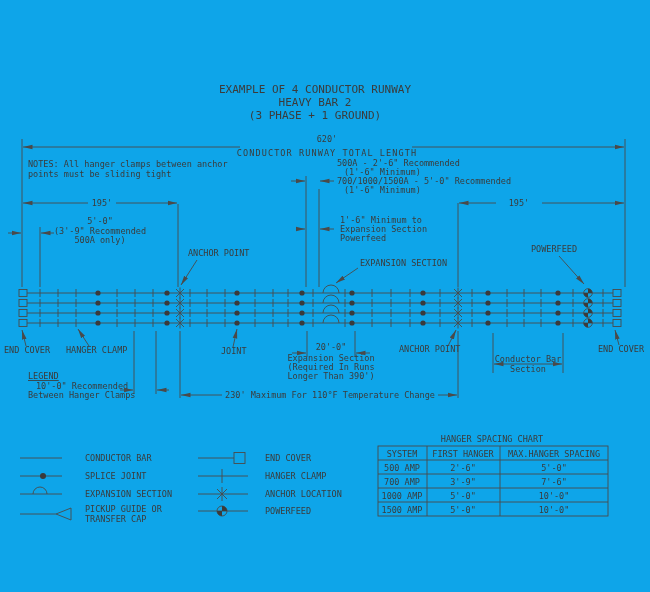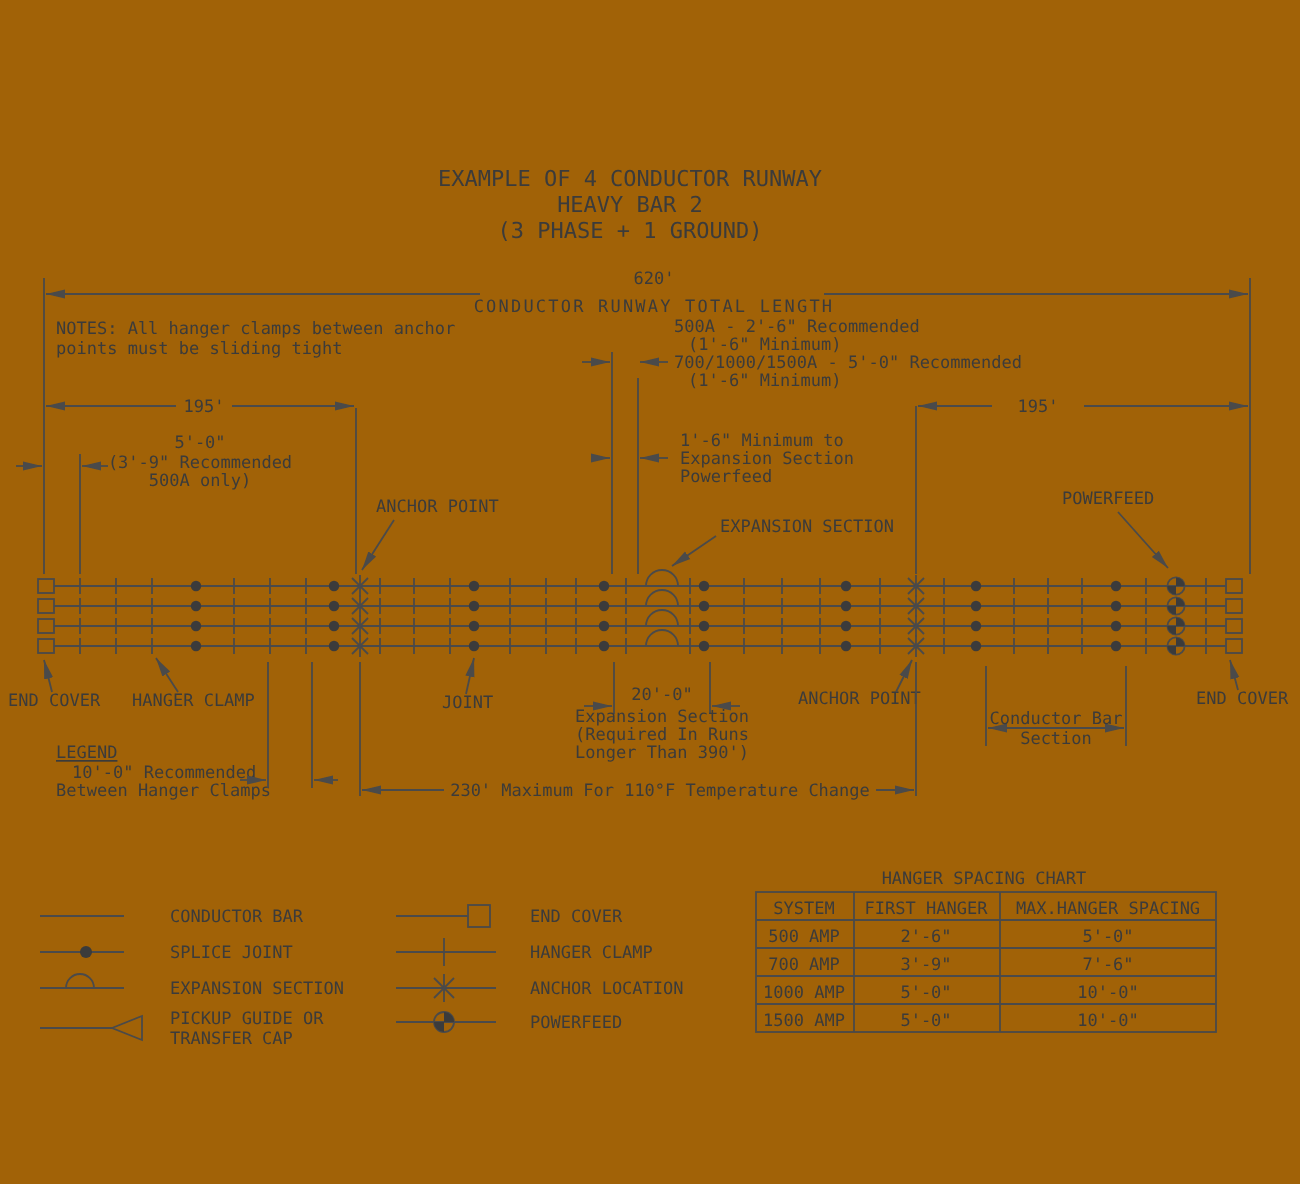--- a/index.html
+++ b/index.html
@@ -1,16 +1,16 @@
 <!DOCTYPE html>
 <html><head>
 <meta charset="utf-8">
 <style>
   html,body{margin:0;padding:0;background:#fff;}
-  .page{width:650px;height:592px;background:#a16207;position:relative;overflow:hidden;}
+  .page{width:650px;height:592px;background:#0ea5e9;position:relative;overflow:hidden;}
   svg{display:block;}
   .ln{stroke:#4a4a4a;stroke-width:0.9;fill:none;}
   .fl{fill:#3b3b3b;stroke:none;}
   text{font-family:"DejaVu Sans Mono","Liberation Mono",monospace;font-size:8.5px;fill:#3b3b3b;}
   .tt{font-size:11px;}
   .ts{letter-spacing:1.1px;}
   .mid{text-anchor:middle;}
   .und{text-decoration:underline;}
 </style>
 </head>

